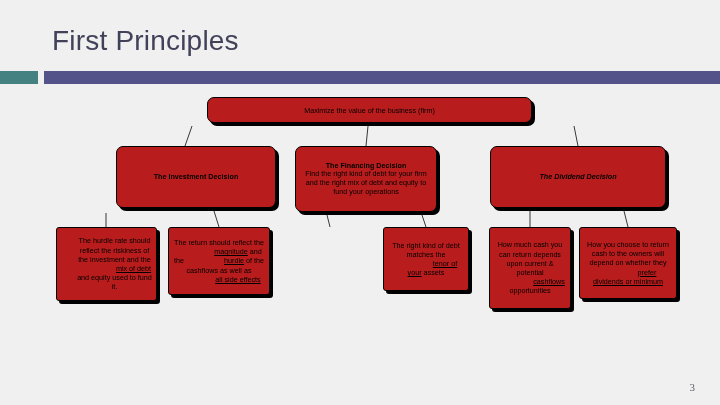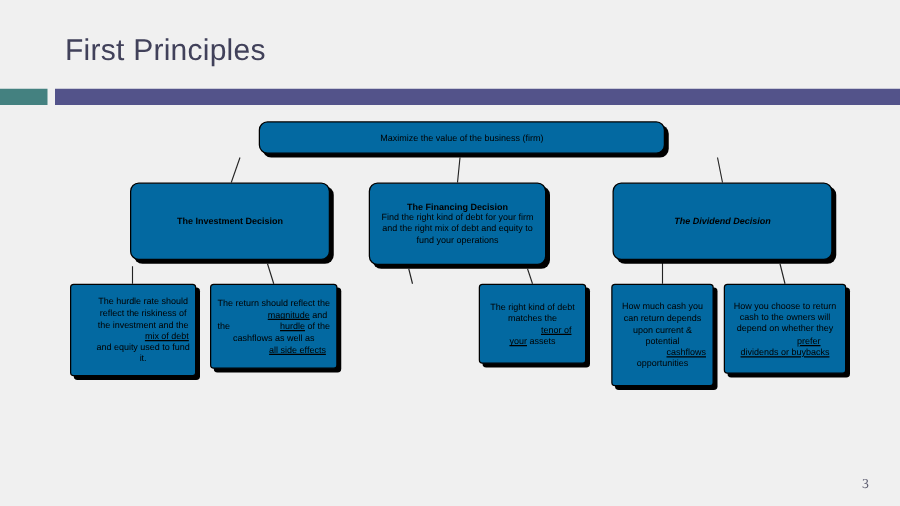--- a/index.html
+++ b/index.html
@@ -13,21 +13,21 @@
     font-family: "Liberation Sans", sans-serif;
     overflow: hidden;
     position: relative;
   }
 
   
   #slide-title {
     position: absolute;
     left: 52px;
     top: 24px;
-    font-size: 24px;
+    font-size: 28px;
     font-weight: 400;
     color: #41415a;
     letter-spacing: 0.2px;
     line-height: 34px;
     white-space: nowrap;
   }
 
   
   #accent-block {
     position: absolute;
@@ -59,21 +59,21 @@
     left: 0;
     top: 0;
     width: 720px;
     height: 260px;
   }
 
   
   .flow-box {
     position: absolute;
     box-sizing: border-box;
-    background: #0369a1;
+    background: #b91c1c;
     border: 1.6px solid #000000;
     border-radius: 5px;
     box-shadow: 3px 3px 0 0 #000000;
     display: flex;
     flex-direction: column;
     align-items: center;
     justify-content: center;
     text-align: center;
     color: #000000;
     padding: 2px 4px;
@@ -102,21 +102,21 @@
     border-radius: 7px;
   }
 
   
   .decision-box {
     font-size: 7.2px;
     line-height: 8.6px;
     border-radius: 7px;
     top: 62px;
   }
-  #box-investment { left: 104px;  width: 160px; height: 62px; gap: 39px; }
+  #box-investment { left: 116px;  width: 160px; height: 62px; gap: 39px; }
   #box-financing  { left: 295px;  width: 142px; height: 66px; }
   #box-dividend   { left: 490px;  width: 176px; height: 62px; font-style: italic; }
 
   
   .detail-box {
     font-size: 7.2px;
     line-height: 9.2px;
     border-radius: 3px;
     top: 143px;
   }
@@ -193,18 +193,18 @@
 
   <div class="flow-box detail-box" id="box-righttype">
     <span class="bx-body">The right kind of debt matches the <u>tenor of your</u> assets</span>
   </div>
 
   <div class="flow-box detail-box" id="box-howmuch">
     <span class="bx-body">How much cash you can return depends upon current &amp; potential <u>cashflows</u> opportunities</span>
   </div>
 
   <div class="flow-box detail-box" id="box-howchoose">
-    <span class="bx-body">How you choose to return cash to the owners will depend on whether they <u>prefer dividends or buybacks</u></span>
+    <span class="bx-body">How you choose to return cash to the owners will depend on whether they <u>prefer dividends or minimum</u></span>
   </div>
 
 </div>
 
 <div id="page-number">3</div>
 
 </body></html>

